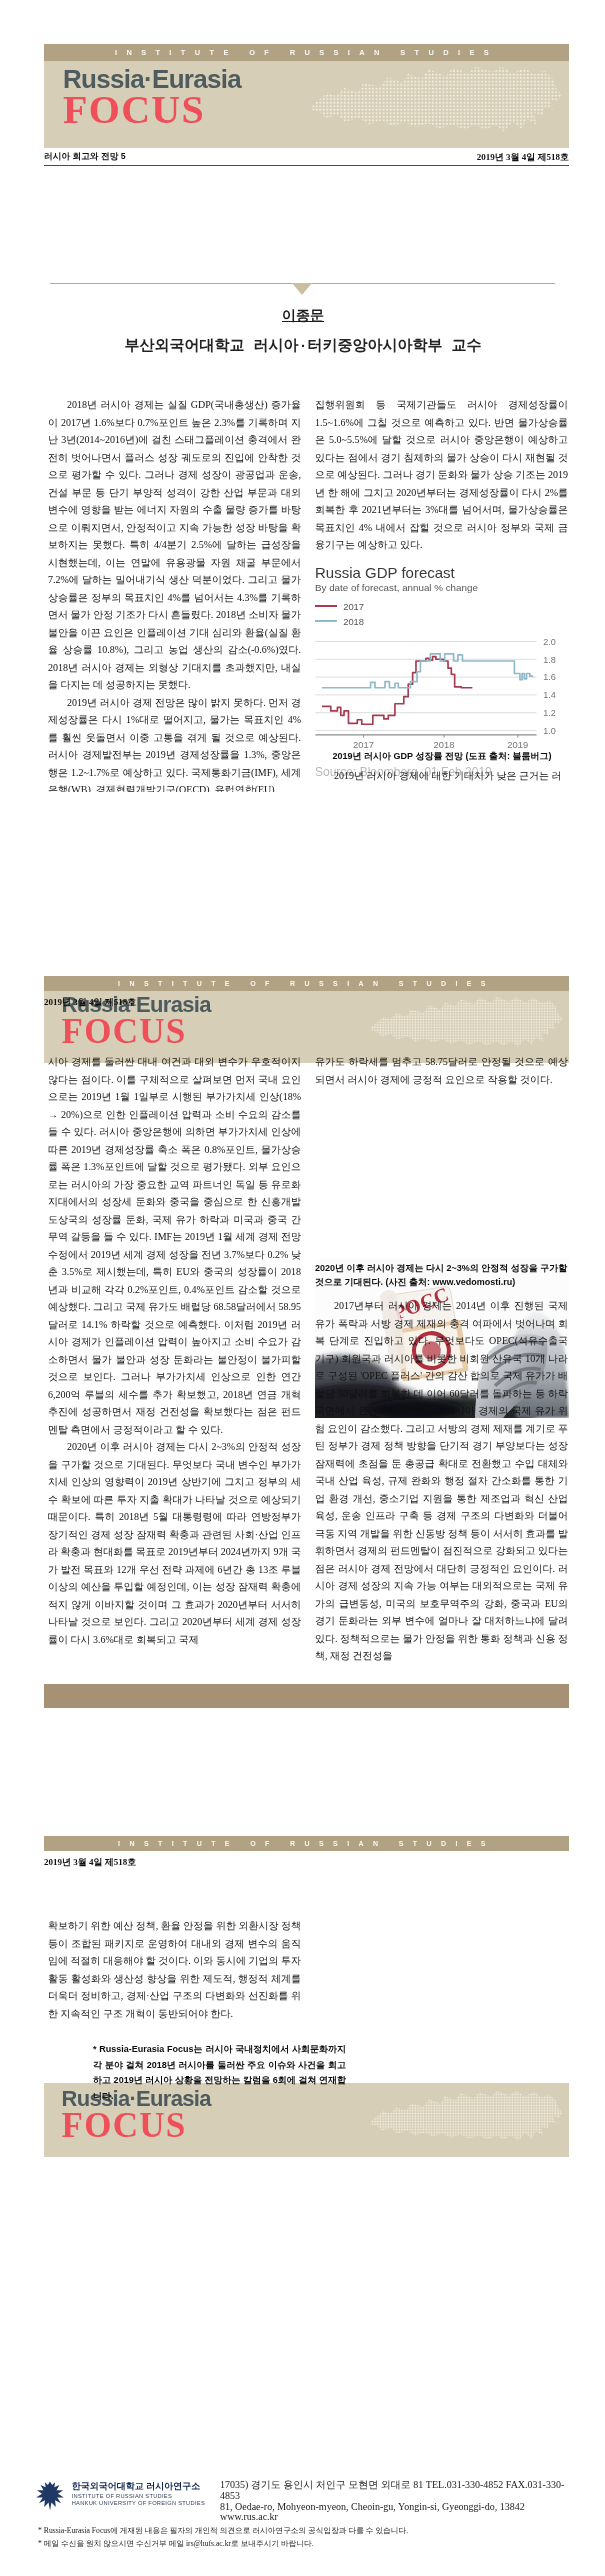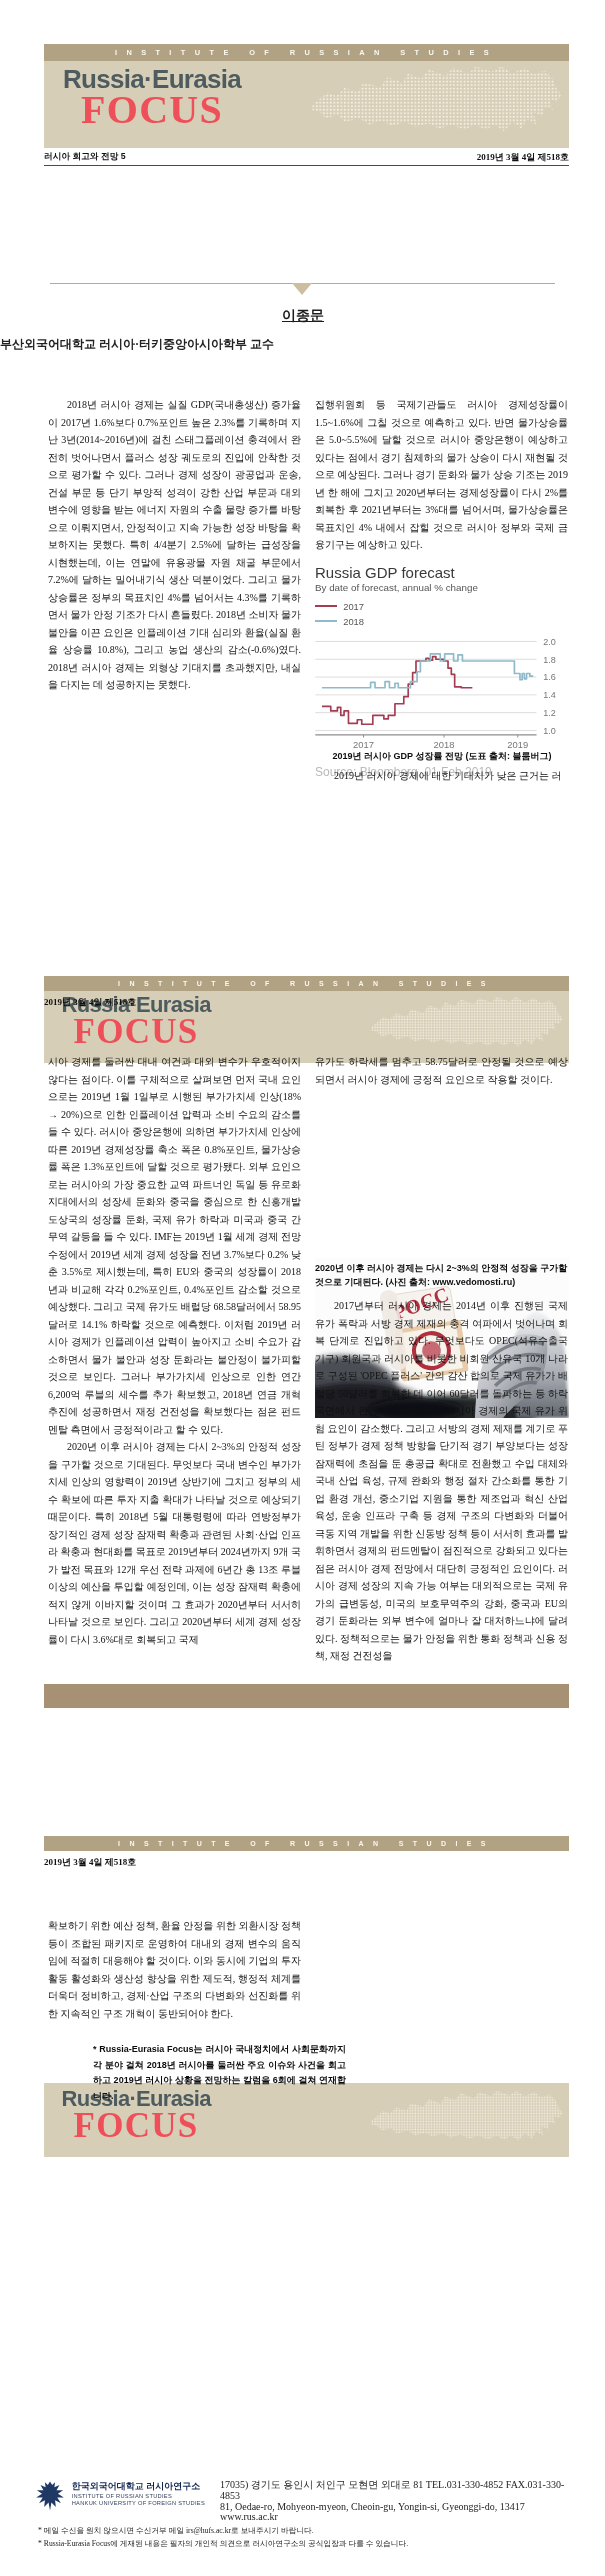--- a/index.html
+++ b/index.html
@@ -4,32 +4,32 @@
 <style>
   html,body{margin:0;padding:0;background:#ffffff;}
   body{width:606px;height:2576px;position:relative;font-family:"Liberation Serif",serif;color:#111;}
   .abs{position:absolute;}
   
   .band-inst{background:#b2a284;color:#fbf8ef;font-family:"Liberation Sans",sans-serif;
     font-weight:bold;font-size:7.4px;letter-spacing:9.4px;text-align:center;
     display:flex;align-items:center;justify-content:center;overflow:hidden;white-space:nowrap;}
   .band-logo{background:#d7ceb7;position:relative;overflow:hidden;}
   .logo-l1{font-family:"Liberation Sans",sans-serif;font-weight:bold;color:#4e5c60;letter-spacing:-0.7px;line-height:1;}
-  .logo-l2{font-family:"Liberation Serif",serif;font-weight:bold;color:#ee4f58;letter-spacing:1.3px;line-height:.92;text-align:center;}
+  .logo-l2{font-family:"Liberation Serif",serif;font-weight:bold;color:#ee4f58;letter-spacing:1.3px;line-height:.92;}
   .mapsvg{position:absolute;}
   .infoline{display:flex;justify-content:space-between;font-family:"Liberation Sans",sans-serif;
     font-weight:bold;font-size:8.7px;color:#111;}
   .dateline{text-align:left;font-family:"Liberation Serif",serif;font-weight:bold;font-size:9px;color:#111;}
   .thinrule{border-top:1px solid #4a4a4a;height:0;}
   
   .doc-title{text-align:center;font-family:"Liberation Serif",serif;font-weight:bold;font-size:21px;line-height:32px;color:#161616;}
   .divider{border-top:0.7px solid #b7ab8e;height:0;}
   .tri{width:0;height:0;border-left:10.8px solid transparent;border-right:10.8px solid transparent;border-top:12.8px solid #cbbf9f;}
   .author{text-align:center;font-family:"Liberation Sans",sans-serif;font-weight:bold;font-size:14px;color:#1c1c1c;text-decoration:underline;}
-  .affil{text-align:left;font-family:Liberation Serif, serif;font-weight:600;font-size:12px;color:#222;}
+  .affil{text-align:center;font-family:Liberation Mono, monospace;font-weight:600;font-size:15px;color:#222;}
   
   .col{width:253px;font-size:10px;line-height:17.5px;text-align:justify;overflow:hidden;}
   .col p{margin:0;}
   .col p.ind{text-indent:1.9em;}
   
   .chart{font-family:"Liberation Sans",sans-serif;}
   .chart-title{font-size:15px;color:#3a3a3a;margin:0 0 1.3px 0;}
   .chart-sub{font-size:9.8px;color:#555;margin:0 0 5.4px 0;}
   .lgrow{display:flex;align-items:center;gap:6.7px;height:15px;}
   .lgswatch{width:21.5px;height:2px;}
@@ -78,20 +78,21 @@
 </div>
 
 <div class="abs divider" style="left:50px;top:283px;width:505px;"></div>
 <div class="abs tri" style="left:292px;top:283px;"></div>
 
 <div class="abs author" style="left:0;top:307px;width:606px;">이종문</div>
 <div class="abs affil" style="left:0;top:336px;width:606px;">부산외국어대학교 러시아·터키중앙아시아학부 교수</div>
 
 <div class="abs col" style="left:48px;top:396px;height:396px;">
   <p class="ind">2018년 러시아 경제는 실질 GDP(국내총생산) 증가율이 2017년 1.6%보다 0.7%포인트 높은 2.3%를 기록하며 지난 3년(2014~2016년)에 걸친 스태그플레이션 충격에서 완전히 벗어나면서 플러스 성장 궤도로의 진입에 안착한 것으로 평가할 수 있다. 그러나 경제 성장이 광공업과 운송, 건설 부문 등 단기 부양적 성격이 강한 산업 부문과 대외 변수에 영향을 받는 에너지 자원의 수출 물량 증가를 바탕으로 이뤄지면서, 안정적이고 지속 가능한 성장 바탕을 확보하지는 못했다. 특히 4/4분기 2.5%에 달하는 급성장을 시현했는데, 이는 연말에 유용광물 자원 채굴 부문에서 7.2%에 달하는 밀어내기식 생산 덕분이었다. 그리고 물가상승률은 정부의 목표치인 4%를 넘어서는 4.3%를 기록하면서 물가 안정 기조가 다시 흔들렸다. 2018년 소비자 물가 불안을 이끈 요인은 인플레이션 기대 심리와 환율(실질 환율 상승률 10.8%), 그리고 농업 생산의 감소(-0.6%)였다. 2018년 러시아 경제는 외형상 기대치를 초과했지만, 내실을 다지는 데 성공하지는 못했다.</p>
+  <p class="ind">2019년 러시아 경제 전망은 많이 밝지 못하다. 먼저 경제성장률은 다시 1%대로 떨어지고, 물가는 목표치인 4%를 훨씬 웃돌면서 이중 고통을 겪게 될 것으로 예상된다. 러시아 경제발전부는 2019년 경제성장률을 1.3%, 중앙은행은 1.2~1.7%로 예상하고 있다. 국제통화기금(IMF), 세계은행(WB), 경제협력개발기구(OECD), 유럽연합(EU)</p>
 </div>
 
 <div class="abs col" style="left:315px;top:396px;height:166px;">
   <p>집행위원회 등 국제기관들도 러시아 경제성장률이 1.5~1.6%에 그칠 것으로 예측하고 있다. 반면 물가상승률은 5.0~5.5%에 달할 것으로 러시아 중앙은행이 예상하고 있다는 점에서 경기 침체하의 물가 상승이 다시 재현될 것으로 예상된다. 그러나 경기 둔화와 물가 상승 기조는 2019년 한 해에 그치고 2020년부터는 경제성장률이 다시 2%를 회복한 후 2021년부터는 3%대를 넘어서며, 물가상승률은 목표치인 4% 내에서 잡힐 것으로 러시아 정부와 국제 금융기구는 예상하고 있다.</p>
 </div>
 
 <div class="abs chart" style="left:315px;top:564px;width:254px;">
   <div class="chart-title">Russia GDP forecast</div>
   <div class="chart-sub">By date of forecast, annual % change</div>
   <div>
@@ -229,21 +230,21 @@
     <path fill="#1f3864" d="M20,2 L23,7 L27,3 L26,10 L33,7 L29,14 L38,14 L31,19 L39,24 L30,24 L35,32 L27,28 L28,37 L22,31 L20,42 L18,31 L12,37 L13,28 L5,32 L10,24 L1,24 L9,19 L2,14 L11,14 L7,7 L14,10 L13,3 L17,7 Z"></path>
     <circle cx="20" cy="20" r="6" fill="#1f3864"></circle>
   </svg>
   <div style="margin-left:6.7px;flex:none;">
     <div class="f-kr">한국외국어대학교 러시아연구소</div>
     <div class="f-en">INSTITUTE OF RUSSIAN STUDIES</div>
     <div class="f-en">HANKUK UNIVERSITY OF FOREIGN STUDIES</div>
   </div>
   <div class="f-addr" style="margin-left:15px;">
     <div>17035) 경기도 용인시 처인구 모현면 외대로 81   TEL.031-330-4852   FAX.031-330-4853</div>
-    <div>81, Oedae-ro, Mohyeon-myeon, Cheoin-gu, Yongin-si, Gyeonggi-do, 13417   www.rus.ac.kr</div>
+    <div>81, Oedae-ro, Mohyeon-myeon, Cheoin-gu, Yongin-si, Gyeonggi-do, 13842   www.rus.ac.kr</div>
   </div>
 </div>
 
 <div class="abs notes" style="left:38px;top:2525px;width:538px;">
+  <div>* Russia-Eurasia Focus에 게재된 내용은 필자의 개인적 의견으로 러시아연구소의 공식입장과 다를 수 있습니다.</div>
   <div>* 메일 수신을 원치 않으시면 수신거부 메일 irs@hufs.ac.kr로 보내주시기 바랍니다.</div>
-  <div>* Russia-Eurasia Focus에 게재된 내용은 필자의 개인적 의견으로 러시아연구소의 공식입장과 다를 수 있습니다.</div>
 </div>
 
 
 </body></html>

